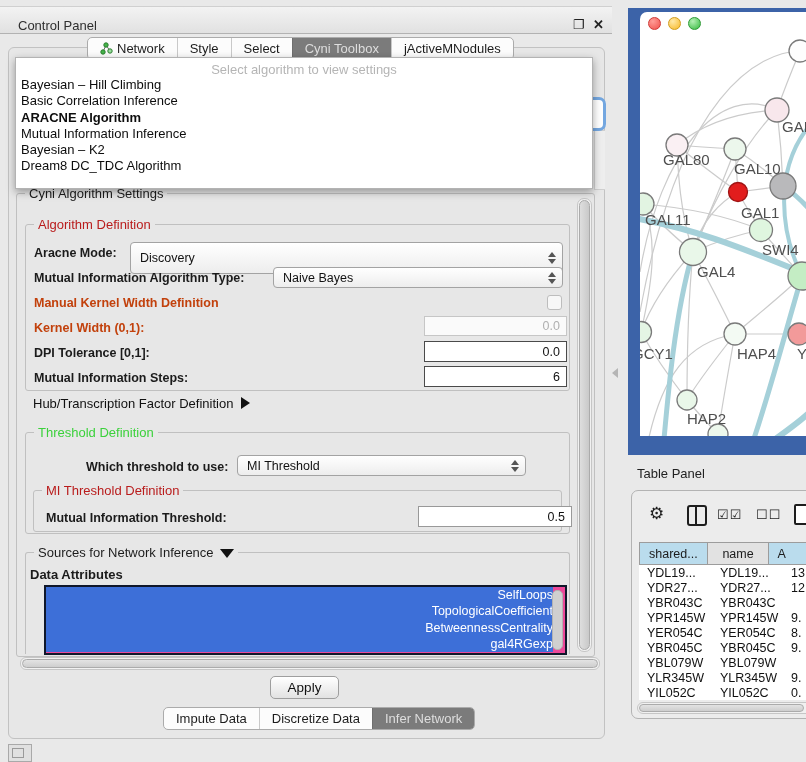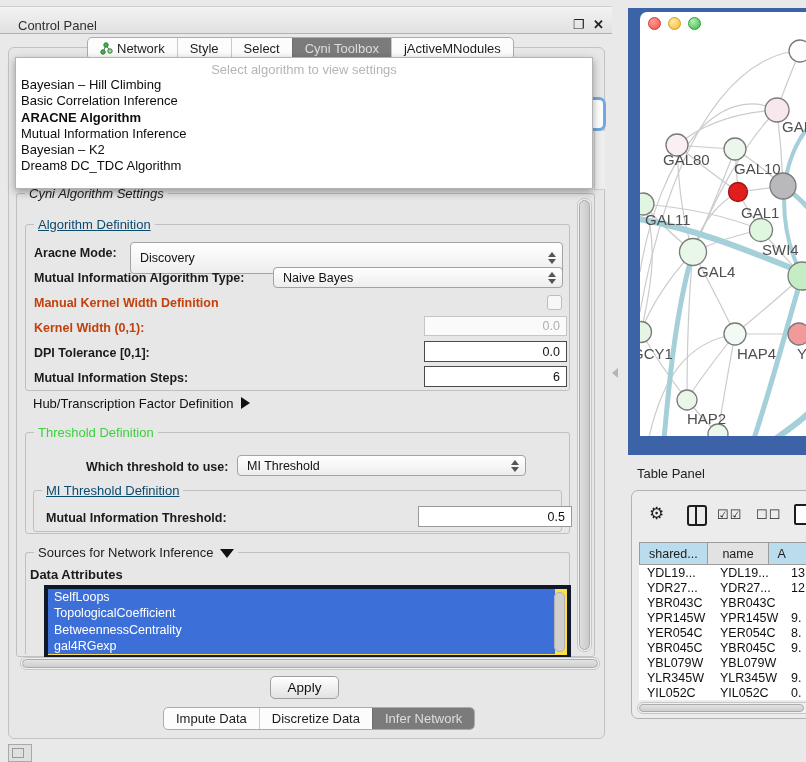--- a/index.html
+++ b/index.html
@@ -37,21 +37,21 @@
   
   .frag-combo{left:576px;top:97px;width:24px;height:28px;border:3px solid #74a7e0;
     border-radius:7px;background:#fff;z-index:2;}
   .frag-line{left:594px;top:130px;width:10px;height:58px;border:1px solid #cfcfcf;
     border-right:none;z-index:1;background:#eee;}
 
   
   .group{border:1px solid #c0c0c0;border-radius:3px;}
   .group-title{position:absolute;top:-8px;left:8px;background:#e7e7e7;padding:0 4px;
     font-size:13px;white-space:nowrap;}
-  .t-blue{color:#0c4a6e;text-decoration:underline;}
+  .t-blue{color:#b91c1c;}
   .t-green{color:#3bd13b;}
   .t-black{color:#1c1c1c;}
 
   .lbl{font-size:12.5px;font-weight:bold;color:#1b1b1b;white-space:nowrap;}
   .lbl.dis{color:#c2410c;}
   .plain{font-size:13px;color:#111;white-space:nowrap;}
 
   .combo{background:linear-gradient(#ffffff,#ededed);border:1px solid #a3a3a3;
     border-radius:4px;font-size:12.5px;color:#111;display:flex;align-items:center;
     padding-left:9px;box-sizing:border-box;}
@@ -77,21 +77,21 @@
 
   
   .vtrack{background:#f1f1f1;border:1px solid #c6c6c6;border-radius:7px;}
   .vthumb{position:absolute;left:1px;right:1px;background:linear-gradient(90deg,#dedede,#c9c9c9);
     border:1px solid #ababab;border-radius:6px;}
   .htrack{background:#f1f1f1;border:1px solid #c6c6c6;border-radius:6px;}
   .hthumb{position:absolute;top:1px;bottom:1px;background:linear-gradient(#e3e3e3,#cecece);
     border:1px solid #ababab;border-radius:5px;}
 
   
-  .datalist{background:#fde047;border:4px solid #0f172a;overflow:hidden;}
+  .datalist{background:#ec4899;border:2px solid #0f172a;overflow:hidden;text-align:right;}
   .datalist .row{height:16.3px;line-height:16.3px;background:#3d6fd8;color:#fff;
     font-size:12.5px;padding-left:6px;width:501px;}
   .list-vthumb{position:absolute;right:2px;top:3px;width:9px;height:58px;background:#cfcfcf;
     border:1px solid #b2b2b2;border-radius:5px;}
 
   .btn{background:linear-gradient(#ffffff,#e2e2e2);border:1px solid #9e9e9e;border-radius:5px;
     font-size:13.5px;color:#111;display:flex;align-items:center;justify-content:center;}
 
   .mini-icon{left:8px;top:744px;width:22px;height:16px;border:1px solid #a9a9a9;background:#e0e0e0;}
   .mini-icon i{position:absolute;left:3px;top:3px;width:10px;height:8px;border:1px solid #9a9a9a;display:block;}
@@ -173,21 +173,21 @@
   <div class="abs dropdown">
     <div class="dd-placeholder">Select algorithm to view settings</div>
     <div class="dd-item">Bayesian – Hill Climbing</div>
     <div class="dd-item">Basic Correlation Inference</div>
     <div class="dd-item bold">ARACNE Algorithm</div>
     <div class="dd-item">Mutual Information Inference</div>
     <div class="dd-item">Bayesian – K2</div>
     <div class="dd-item">Dream8 DC_TDC Algorithm</div>
   </div>
 
-  <div class="abs group" style="left:16px;top:193px;width:577px;height:462px;font-style:italic;">
+  <div class="abs group" style="left:16px;top:193px;width:577px;height:462px;">
     <span class="group-title t-black">Cyni Algorithm Settings</span>
   </div>
 
   <div class="abs vtrack" style="left:577px;top:198px;width:13px;height:452px;">
     <div class="vthumb" style="top:1px;height:448px;"></div>
   </div>
 
   <div class="abs group" style="left:25px;top:224px;width:543px;height:165px;">
     <span class="group-title t-blue" style="background:#e7e7e7;">Algorithm Definition</span>
   </div>

